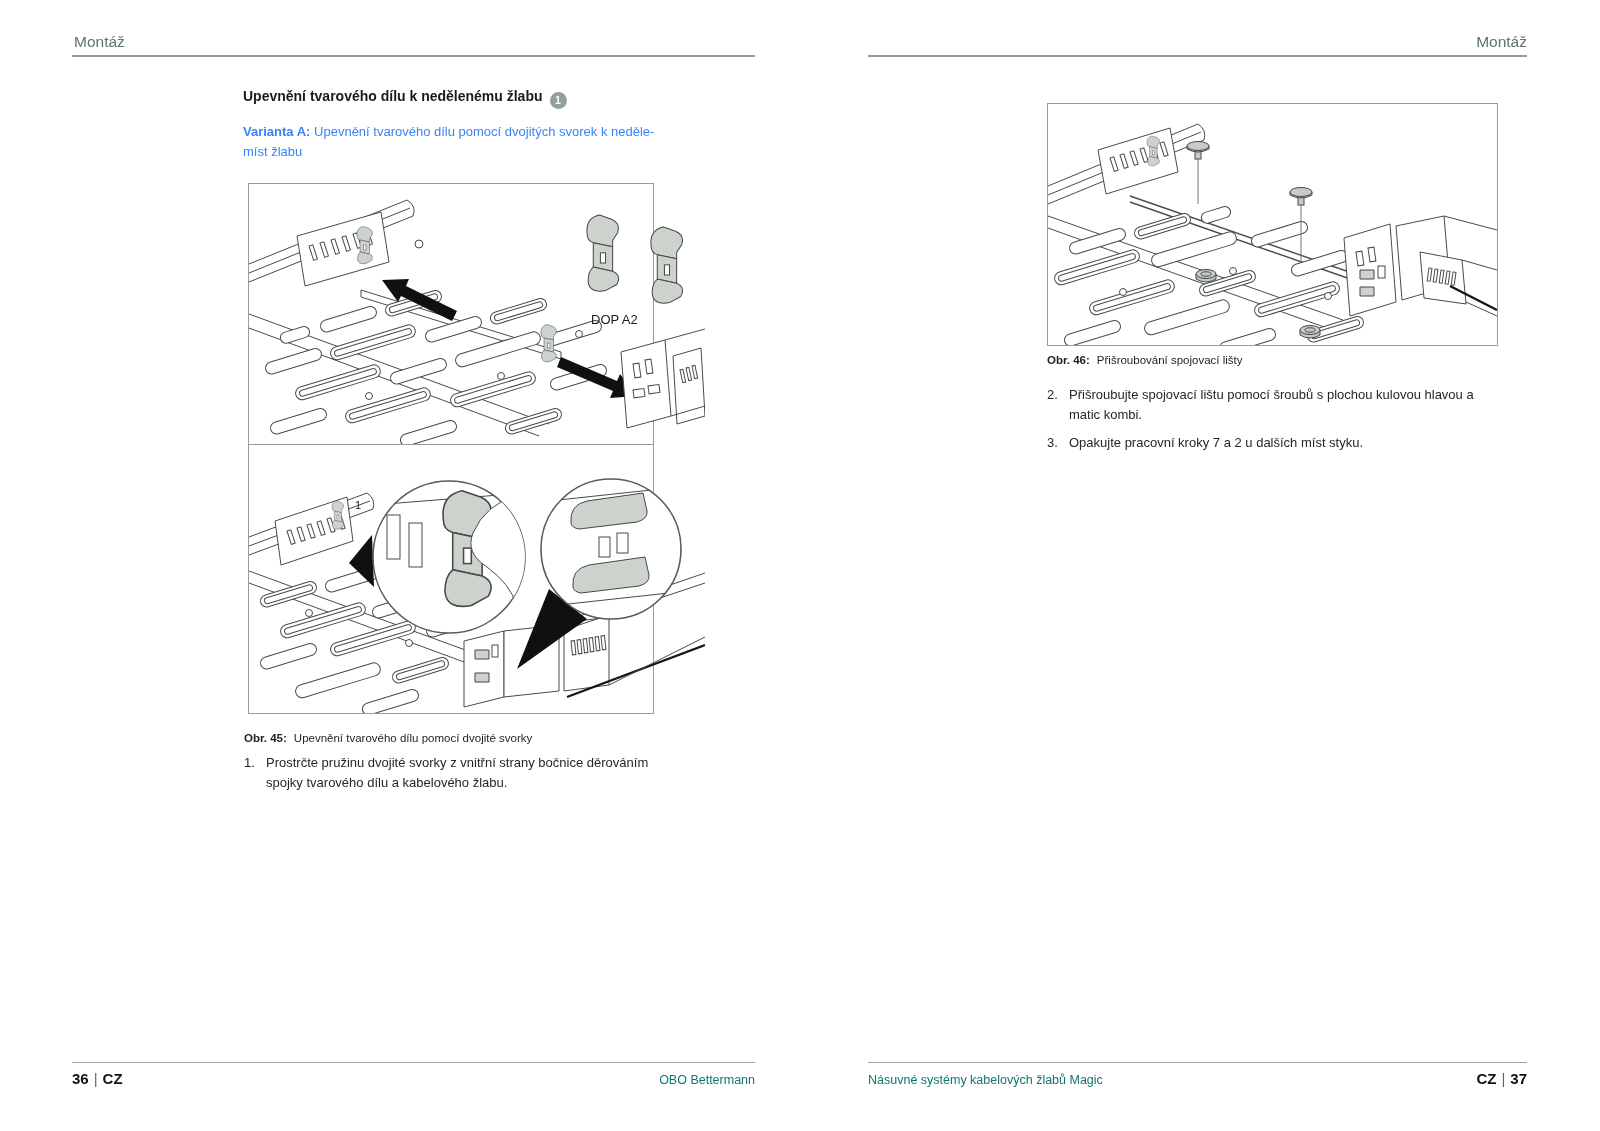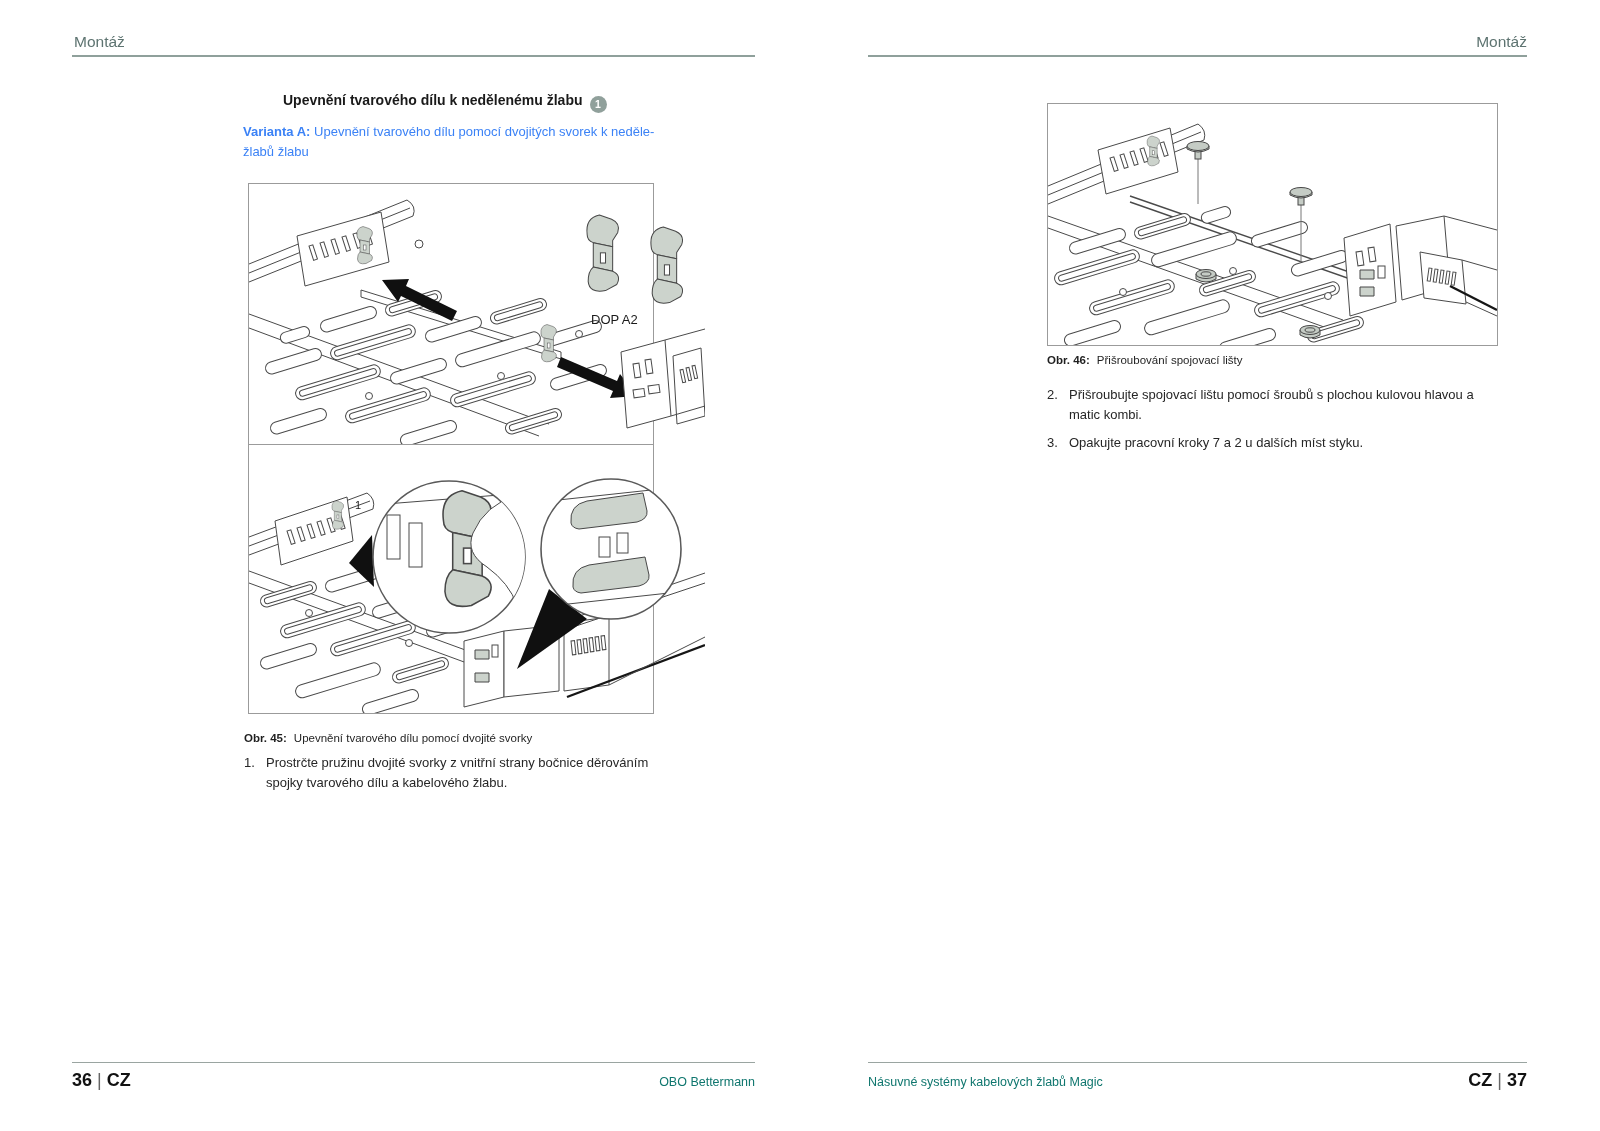--- a/index.html
+++ b/index.html
@@ -8,26 +8,26 @@
     font-family:"Liberation Sans", sans-serif;color:#222;
     -webkit-font-smoothing:antialiased;overflow:hidden;
   }
   .abs{position:absolute;}
 
   
   .hdr{font-weight:normal;font-size:15.5px;color:#5d7370;}
   .hdr-rule{height:2px;background:#8fa09b;}
   .ftr-rule{height:1px;background:#9aa5a1;}
   .ftr-row{display:flex;justify-content:space-between;align-items:baseline;font-size:12.5px;color:#333;}
-  .pg-num{font-weight:bold;font-size:18px;color:#111;}
+  .pg-num{font-weight:bold;font-size:15px;color:#111;}
   .pg-sep{color:#666;font-weight:normal;margin:0 5px;}
   .brand{font-size:12.5px;color:#0f766e;}
 
   
-  .heading{font-size:14px;font-weight:bold;color:#1a1a1a;line-height:24px;margin-left:40px;}
+  .heading{font-size:14px;font-weight:bold;color:#1a1a1a;line-height:16px;}
   .badge{display:inline-flex;align-items:center;justify-content:center;
     width:17px;height:17px;border-radius:50%;background:#90a09b;color:#fff;
     font-size:10.5px;font-weight:bold;margin-left:7px;vertical-align:-3px;}
   .para{font-size:13px;line-height:20px;color:#3b82f6;}
   .b{font-weight:bold;}
   .figbox{border:1px solid #9b9b9b;background:#fff;box-sizing:border-box;}
   .figdivider{height:1px;background:#9b9b9b;width:100%;}
   .caption{font-size:11.5px;color:#1f1f1f;}
   .caption .b{margin-right:7px;}
   .step{display:flex;font-size:13px;line-height:20px;color:#262626;}
@@ -90,21 +90,21 @@
 
 <div class="abs hdr" style="left:74px;top:33px;">Montáž</div>
 <div class="abs hdr-rule" style="left:72px;top:55px;width:683px;"></div>
 
 <div class="abs heading" style="left:243px;top:88px;width:480px;">
   <span>Upevnění tvarového dílu k nedělenému žlabu</span><span class="badge">1</span>
 </div>
 
 <div class="abs para" style="left:243px;top:122px;width:490px;">
   <span class="b">Varianta A:</span><span> Upevnění tvarového dílu pomocí dvojitých svorek k neděle-</span><br>
-  <span>žlabů žlabu</span>
+  <span>míst žlabu</span>
 </div>
 
 <div class="abs figbox" style="left:248px;top:183px;width:406px;height:531px;">
 
   <svg width="456" height="260" viewBox="0 0 456 260">
 
     <g>
       <path class="lnn" d="M0,80 L158,16"></path>
       <path class="lnn" d="M0,98 L164,32"></path>
       <path class="lnn" d="M0,89 L161,24"></path>

